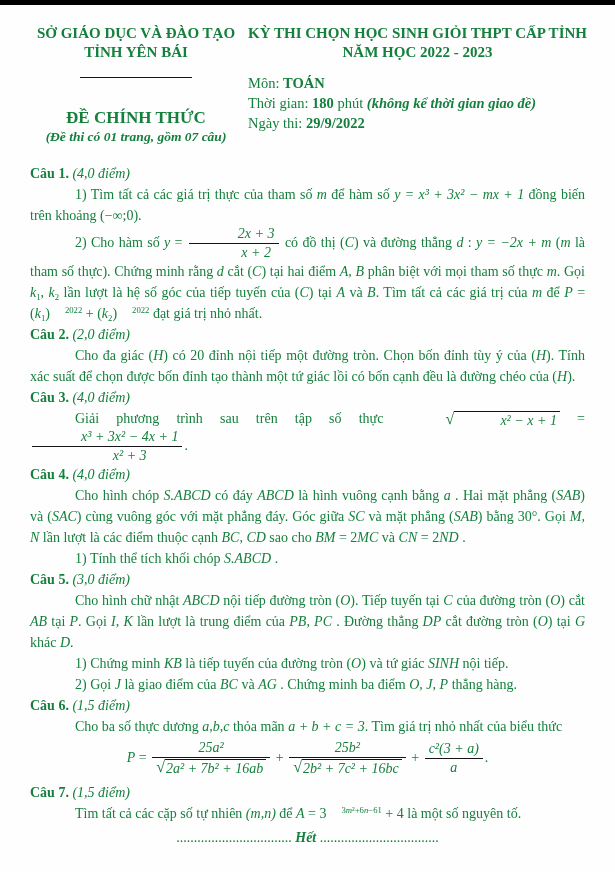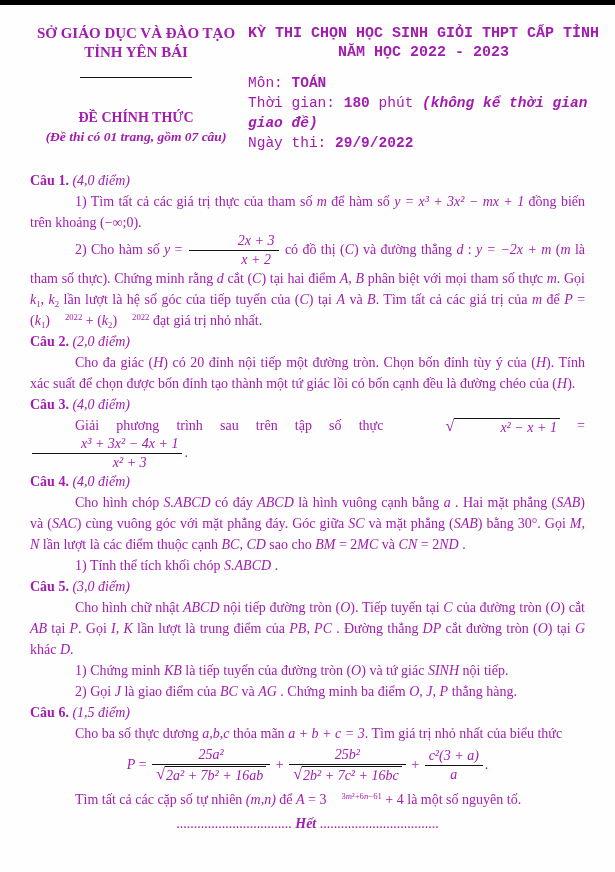--- a/index.html
+++ b/index.html
@@ -2,34 +2,34 @@
 <html><head>
 <meta charset="utf-8">
 <style>
   html,body{margin:0;padding:0;background:#ffffff;}
   .page{
     position:relative;
     width:615px;height:872px;
     margin:0 auto;
     background:#fefefe;
     font-family:"Liberation Serif","DejaVu Serif",serif;
-    color:#a21caf;
+    color:#15803d;
     box-sizing:border-box;
     padding:24px 30px 0 30px;
     overflow:hidden;
   }
   .topbar{position:absolute;top:0;left:0;right:0;height:5px;background:#000;}
   
   .header{display:flex;align-items:flex-start;}
   .header-left{width:212px;text-align:center;flex:0 0 auto;}
-  .header-right{flex:1 1 auto;padding-left:6px;font-family:Liberation Mono, monospace;}
+  .header-right{flex:1 1 auto;padding-left:6px;}
   .h-title{font-weight:bold;font-size:15px;line-height:19px;white-space:nowrap;}
   .h-center{text-align:center;}
   .underline{display:inline-block;border-bottom:1.5px solid #141414;padding:0 4px 15px 4px;}
-  .exam-type{margin-top:30px;font-weight:bold;font-size:14px;line-height:19px;}
+  .exam-type{margin-top:30px;font-weight:bold;font-size:17px;line-height:19px;}
   .exam-note{font-weight:bold;font-style:italic;font-size:13.5px;line-height:19px;white-space:nowrap;}
   .info-block{margin-top:11px;}
   .info-line{font-size:14.5px;line-height:20px;}
   .b{font-weight:bold;}
   .bi{font-weight:bold;font-style:italic;}
   
   .doc{margin-top:17px;font-size:14px;line-height:1.5;}
   .blk{margin:0;}
   .blk-heading{text-align:left;}
   .blk-para{text-align:justify;text-indent:45px;}
@@ -90,16 +90,17 @@
       <div class="blk blk-para"><span>2) Gọi </span><span class="f-i">J</span><span> là giao điểm của </span><span class="f-i">BC</span><span> và </span><span class="f-i">AG</span><span> . Chứng minh ba điểm </span><span class="f-i">O, J, P</span><span> thẳng hàng.</span></div>
       <div class="blk blk-heading"><span class="f-b">Câu 6. </span><span class="f-i">(1,5 điểm)</span></div>
       <div class="blk blk-para"><span>Cho ba số thực dương </span><span class="f-i">a,b,c</span><span> thỏa mãn </span><span class="f-i">a + b + c = 3</span><span>. Tìm giá trị nhỏ nhất của biểu thức</span></div>
       <div class="blk blk-formula"><span class="f-i">P</span><span> = </span><span class="frac"><span class="num"><span class="f-i">25a²</span></span><span class="den"><span class="sqrt">
               <span class="rsym">√</span>
               <span class="rad"><span class="f-i">2a² + 7b² + 16ab</span></span>
             </span></span></span><span> + </span><span class="frac"><span class="num"><span class="f-i">25b²</span></span><span class="den"><span class="sqrt">
               <span class="rsym">√</span>
               <span class="rad"><span class="f-i">2b² + 7c² + 16bc</span></span>
             </span></span></span><span> + </span><span class="frac"><span class="num"><span class="f-i">c²(3 + a)</span></span><span class="den"><span class="f-i">a</span></span></span><span>.</span></div>
+      <div class="blk blk-heading"><span class="f-b">Câu 7. </span><span class="f-i">(1,5 điểm)</span></div>
       <div class="blk blk-para"><span>Tìm tất cả các cặp số tự nhiên </span><span class="f-i">(m,n)</span><span> để </span><span class="f-i">A</span><span> = 3</span><span class="sup"><span>3</span><span class="f-i">m</span><span>²+6</span><span class="f-i">n</span><span>−61</span></span><span> + 4 là một số nguyên tố.</span></div>
       <div class="blk blk-center"><span>.................................</span><span class="f-b f-i"> Hết </span><span>..................................</span></div>
     </div>
 </div>
 
 </body></html>

